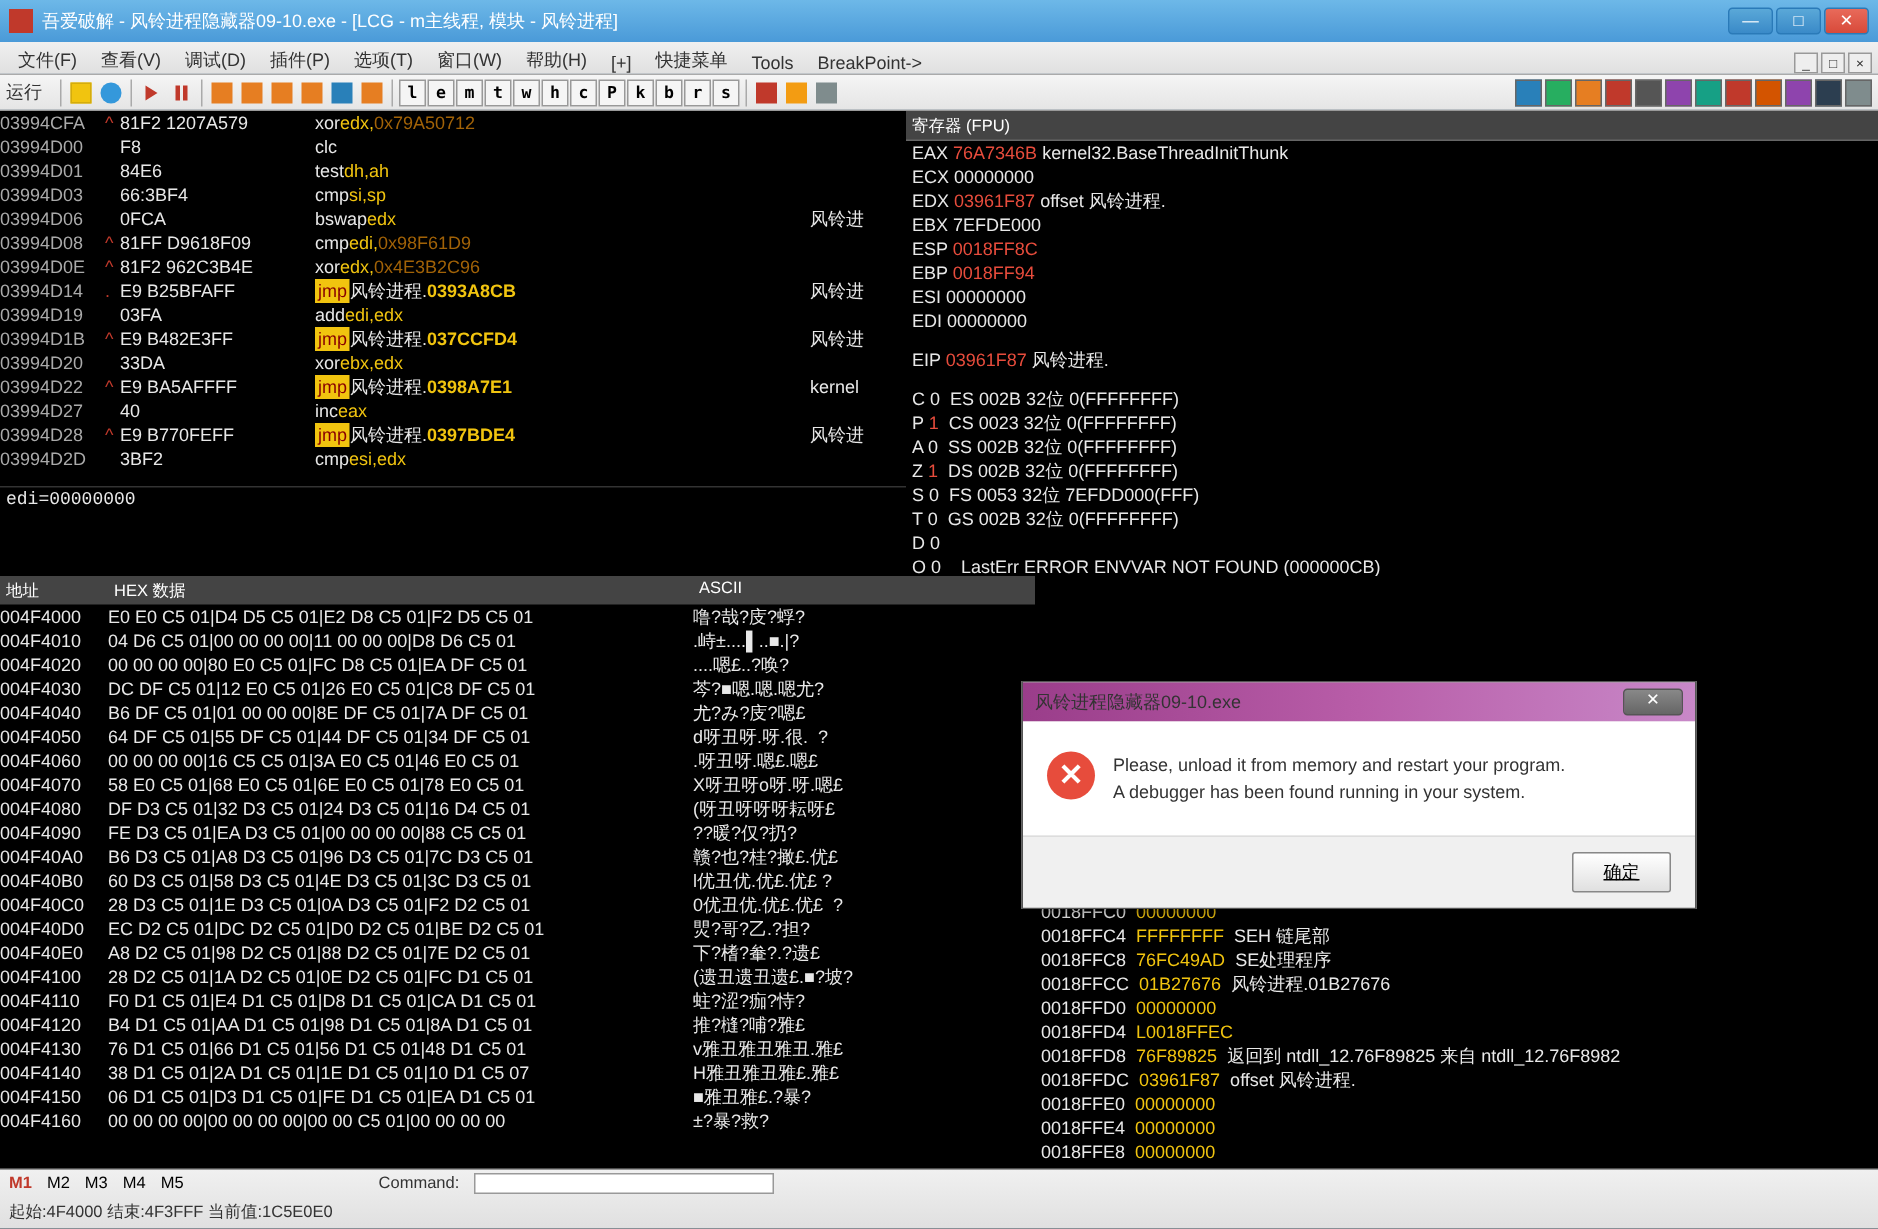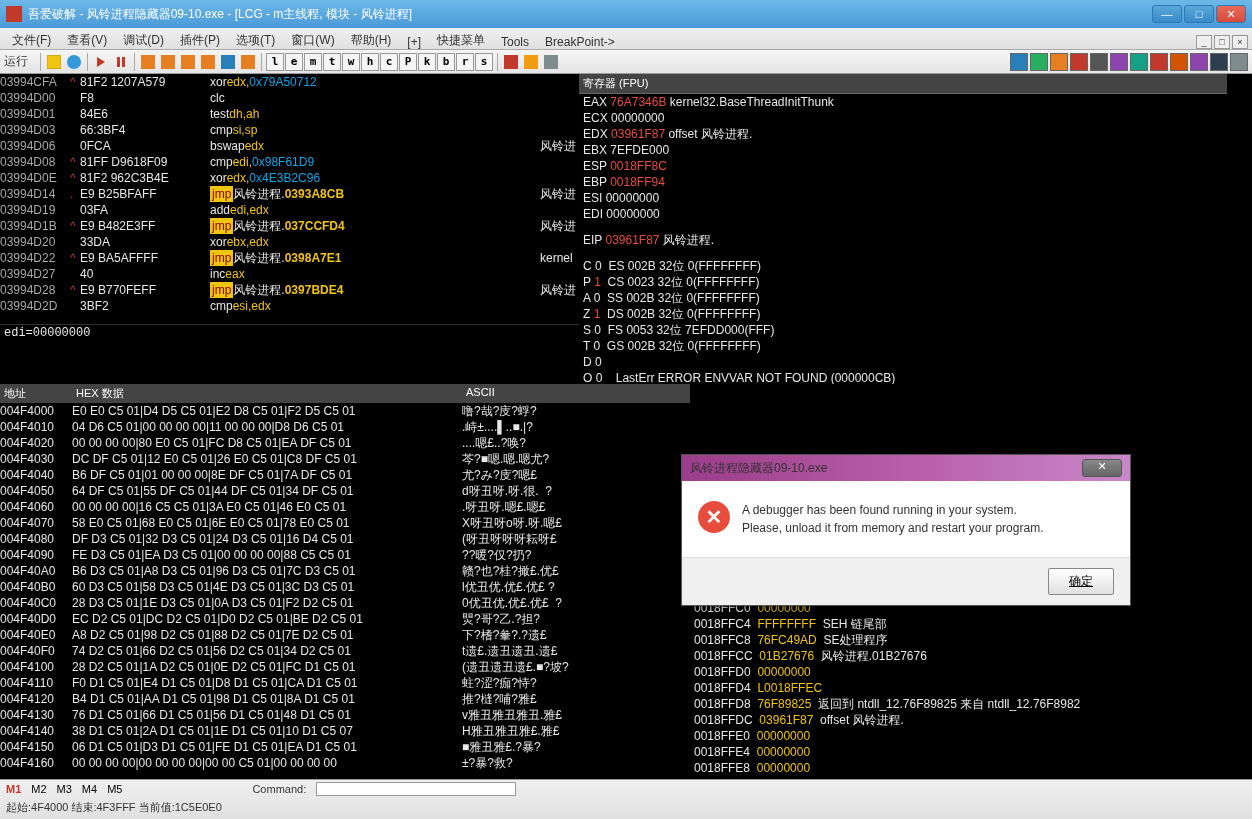--- a/index.html
+++ b/index.html
@@ -35,25 +35,25 @@
 .disasm{left:0;top:0;width:604px;height:250px;}
 .disasm-row{display:flex;white-space:pre;line-height:16px;}
 .addr{color:#aaa;width:70px;}
 .bytes{color:#e8e8e8;width:130px;}
 .caret{color:#c0392b;width:10px;}
 .mn-yellow{color:#f1c40f;}
 .mn-green{color:#2ecc71;}
 .jmp-hl{background:#f1c40f;color:#800;padding:0 2px;}
 .target-chinese{color:#e8e8e8;}
 .target-addr{color:#f1c40f;font-weight:bold;}
-.num-green{color:#0ea5e9;}
+.num-green{color:#a16207;}
 .info-line{position:absolute;left:0;top:250px;width:604px;height:18px;background:#000;border-top:1px solid #333;color:#e8e8e8;padding:1px 4px;font-family:"Courier New",monospace;font-size:12px;}
 .sidebar-notes{position:absolute;left:540px;top:0;width:60px;height:250px;color:#e8e8e8;font-family:"Microsoft YaHei";font-size:12px;}
 .sidebar-notes div{height:16px;line-height:16px;}
-.registers{left:579px;top:0;width:648px;height:310px;}
+.registers{left:604px;top:0;width:648px;height:310px;}
 .reg-line{white-space:pre;line-height:16px;padding-left:4px;}
 .reg-name{color:#e8e8e8;}
 .reg-val-red{color:#e74c3c;}
 .reg-val{color:#e8e8e8;}
 .reg-desc{color:#e8e8e8;}
 .flag-1{color:#e74c3c;}
 .hexdump{left:0;top:310px;width:690px;height:414px;}
 .hex-header{background:#444;display:flex;}
 .hex-header span{color:#fff;font-size:11px;padding:2px 4px;}
 .hex-row{display:flex;white-space:pre;line-height:16px;}
@@ -268,21 +268,20 @@
         <div class="hex-row"><span class="hx-addr">004F4050</span><span class="hx-bytes">64 DF C5 01|55 DF C5 01|44 DF C5 01|34 DF C5 01</span><span class="hx-ascii">d呀丑呀.呀.很.  ?</span></div>
         <div class="hex-row"><span class="hx-addr">004F4060</span><span class="hx-bytes">00 00 00 00|16 C5 C5 01|3A E0 C5 01|46 E0 C5 01</span><span class="hx-ascii">.呀丑呀.嗯£.嗯£</span></div>
         <div class="hex-row"><span class="hx-addr">004F4070</span><span class="hx-bytes">58 E0 C5 01|68 E0 C5 01|6E E0 C5 01|78 E0 C5 01</span><span class="hx-ascii">X呀丑呀o呀.呀.嗯£</span></div>
         <div class="hex-row"><span class="hx-addr">004F4080</span><span class="hx-bytes">DF D3 C5 01|32 D3 C5 01|24 D3 C5 01|16 D4 C5 01</span><span class="hx-ascii">(呀丑呀呀呀耘呀£</span></div>
         <div class="hex-row"><span class="hx-addr">004F4090</span><span class="hx-bytes">FE D3 C5 01|EA D3 C5 01|00 00 00 00|88 C5 C5 01</span><span class="hx-ascii">??暖?仅?扔?</span></div>
         <div class="hex-row"><span class="hx-addr">004F40A0</span><span class="hx-bytes">B6 D3 C5 01|A8 D3 C5 01|96 D3 C5 01|7C D3 C5 01</span><span class="hx-ascii">赣?也?桂?撖£.优£</span></div>
         <div class="hex-row"><span class="hx-addr">004F40B0</span><span class="hx-bytes">60 D3 C5 01|58 D3 C5 01|4E D3 C5 01|3C D3 C5 01</span><span class="hx-ascii">l优丑优.优£.优£ ?</span></div>
         <div class="hex-row"><span class="hx-addr">004F40C0</span><span class="hx-bytes">28 D3 C5 01|1E D3 C5 01|0A D3 C5 01|F2 D2 C5 01</span><span class="hx-ascii">0优丑优.优£.优£  ?</span></div>
         <div class="hex-row"><span class="hx-addr">004F40D0</span><span class="hx-bytes">EC D2 C5 01|DC D2 C5 01|D0 D2 C5 01|BE D2 C5 01</span><span class="hx-ascii">煛?哥?乙.?担?</span></div>
         <div class="hex-row"><span class="hx-addr">004F40E0</span><span class="hx-bytes">A8 D2 C5 01|98 D2 C5 01|88 D2 C5 01|7E D2 C5 01</span><span class="hx-ascii">下?榰?軬?.?遗£</span></div>
-        <div class="hex-row"><span class="hx-addr">004F40F0</span><span class="hx-bytes">74 D2 C5 01|66 D2 C5 01|56 D2 C5 01|34 D2 C5 01</span><span class="hx-ascii">t遗£.遗丑遗丑.遗£</span></div>
         <div class="hex-row"><span class="hx-addr">004F4100</span><span class="hx-bytes">28 D2 C5 01|1A D2 C5 01|0E D2 C5 01|FC D1 C5 01</span><span class="hx-ascii">(遗丑遗丑遗£.■?坡?</span></div>
         <div class="hex-row"><span class="hx-addr">004F4110</span><span class="hx-bytes">F0 D1 C5 01|E4 D1 C5 01|D8 D1 C5 01|CA D1 C5 01</span><span class="hx-ascii">蛀?涩?痂?恃?</span></div>
         <div class="hex-row"><span class="hx-addr">004F4120</span><span class="hx-bytes">B4 D1 C5 01|AA D1 C5 01|98 D1 C5 01|8A D1 C5 01</span><span class="hx-ascii">推?槰?哺?雅£</span></div>
         <div class="hex-row"><span class="hx-addr">004F4130</span><span class="hx-bytes">76 D1 C5 01|66 D1 C5 01|56 D1 C5 01|48 D1 C5 01</span><span class="hx-ascii">v雅丑雅丑雅丑.雅£</span></div>
         <div class="hex-row"><span class="hx-addr">004F4140</span><span class="hx-bytes">38 D1 C5 01|2A D1 C5 01|1E D1 C5 01|10 D1 C5 07</span><span class="hx-ascii">H雅丑雅丑雅£.雅£</span></div>
         <div class="hex-row"><span class="hx-addr">004F4150</span><span class="hx-bytes">06 D1 C5 01|D3 D1 C5 01|FE D1 C5 01|EA D1 C5 01</span><span class="hx-ascii">■雅丑雅£.?暴?</span></div>
         <div class="hex-row"><span class="hx-addr">004F4160</span><span class="hx-bytes">00 00 00 00|00 00 00 00|00 00 C5 01|00 00 00 00</span><span class="hx-ascii">±?暴?救?</span></div>
       </div>
   </div>
 
@@ -306,22 +305,22 @@
   </div>
 
   <div class="dialog">
     <div class="dlg-title">
       <span>风铃进程隐藏器09-10.exe</span>
       <div class="dlg-close">✕</div>
     </div>
     <div class="dlg-body">
       <div class="dlg-icon">✕</div>
       <div class="dlg-text">
+        <div>Please, unload it from memory and restart your program.</div>
         <div>A debugger has been found running in your system.</div>
-        <div>Please, unload it from memory and restart your program.</div>
       </div>
     </div>
     <div class="dlg-footer">
       <button class="dlg-btn">确定</button>
     </div>
   </div>
 
   <div class="watermark">www.52pojie.cn</div>
 </div>
 

